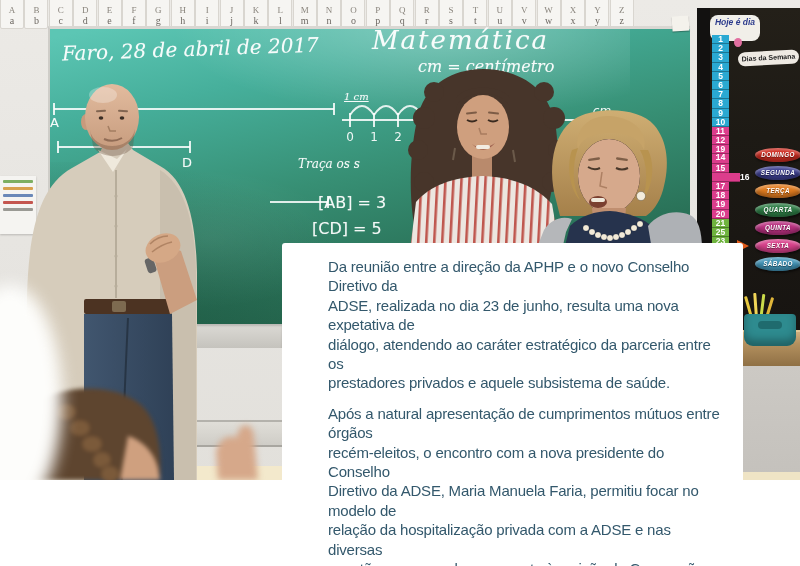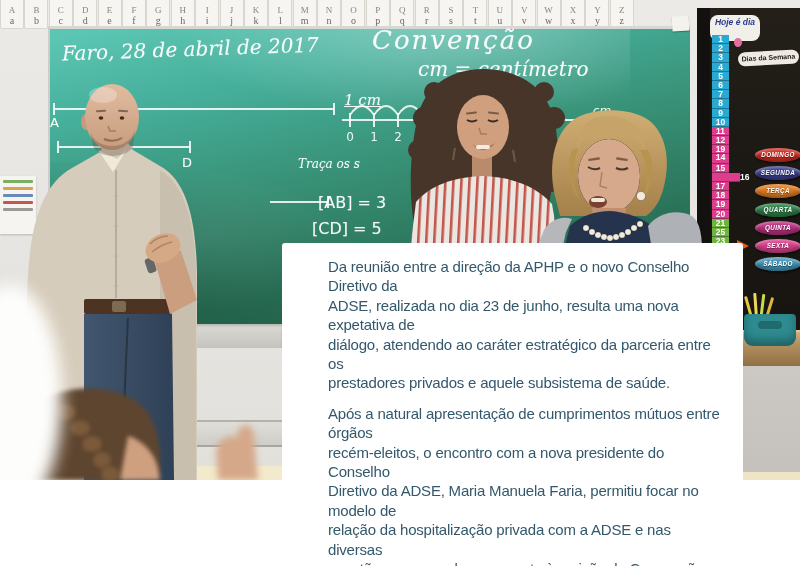--- a/index.html
+++ b/index.html
@@ -201,28 +201,28 @@
           <span class="lo">z</span>
         </div>
       </div>
 
     <div class="chalkboard">
       <div class="shine"></div>
       <div class="smudge"></div>
       <div class="vignette"></div>
 
       <div class="chalk" style="left:12px;top:8px;font-size:20px;transform:rotate(-2deg);">Faro, 28 de abril de 2017</div>
-      <div class="chalk" style="left:322px;top:-4px;font-size:26px;letter-spacing:2px;">Convenção</div>
-      <div class="chalk" style="left:368px;top:28px;font-size:20px;">cm = centímetro</div>
+      <div class="chalk" style="left:322px;top:-4px;font-size:26px;letter-spacing:2px;">Matemática</div>
+      <div class="chalk" style="left:368px;top:28px;font-size:16px;">cm = centímetro</div>
       <div class="chalk" style="left:248px;top:128px;font-size:12px;">Traça os s</div>
       <div class="chalk print" style="left:268px;top:164px;font-size:16px;">[AB] = 3</div>
       <div class="chalk print" style="left:262px;top:190px;font-size:16px;">[CD] = 5</div>
       <div class="chalk print" style="left:0px;top:86px;font-size:13px;">A</div>
       <div class="chalk print" style="left:132px;top:126px;font-size:13px;">D</div>
-      <div class="chalk" style="left:294px;top:62px;font-size:15px;text-decoration:underline;">1 cm</div>
+      <div class="chalk" style="left:294px;top:62px;font-size:10px;text-decoration:underline;">1 cm</div>
 
       <svg width="642" height="306" style="position:absolute;left:0;top:0;">
         <g stroke="rgba(255,255,255,.85)" stroke-width="2" fill="none">
           <line x1="4" y1="80" x2="284" y2="80"></line>
           <line x1="4" y1="74" x2="4" y2="86"></line>
           <line x1="284" y1="74" x2="284" y2="86"></line>
           <line x1="8" y1="118" x2="140" y2="118"></line>
           <line x1="8" y1="112" x2="8" y2="124"></line>
           <line x1="140" y1="112" x2="140" y2="124"></line>
           <line x1="220" y1="173" x2="278" y2="173"></line>

